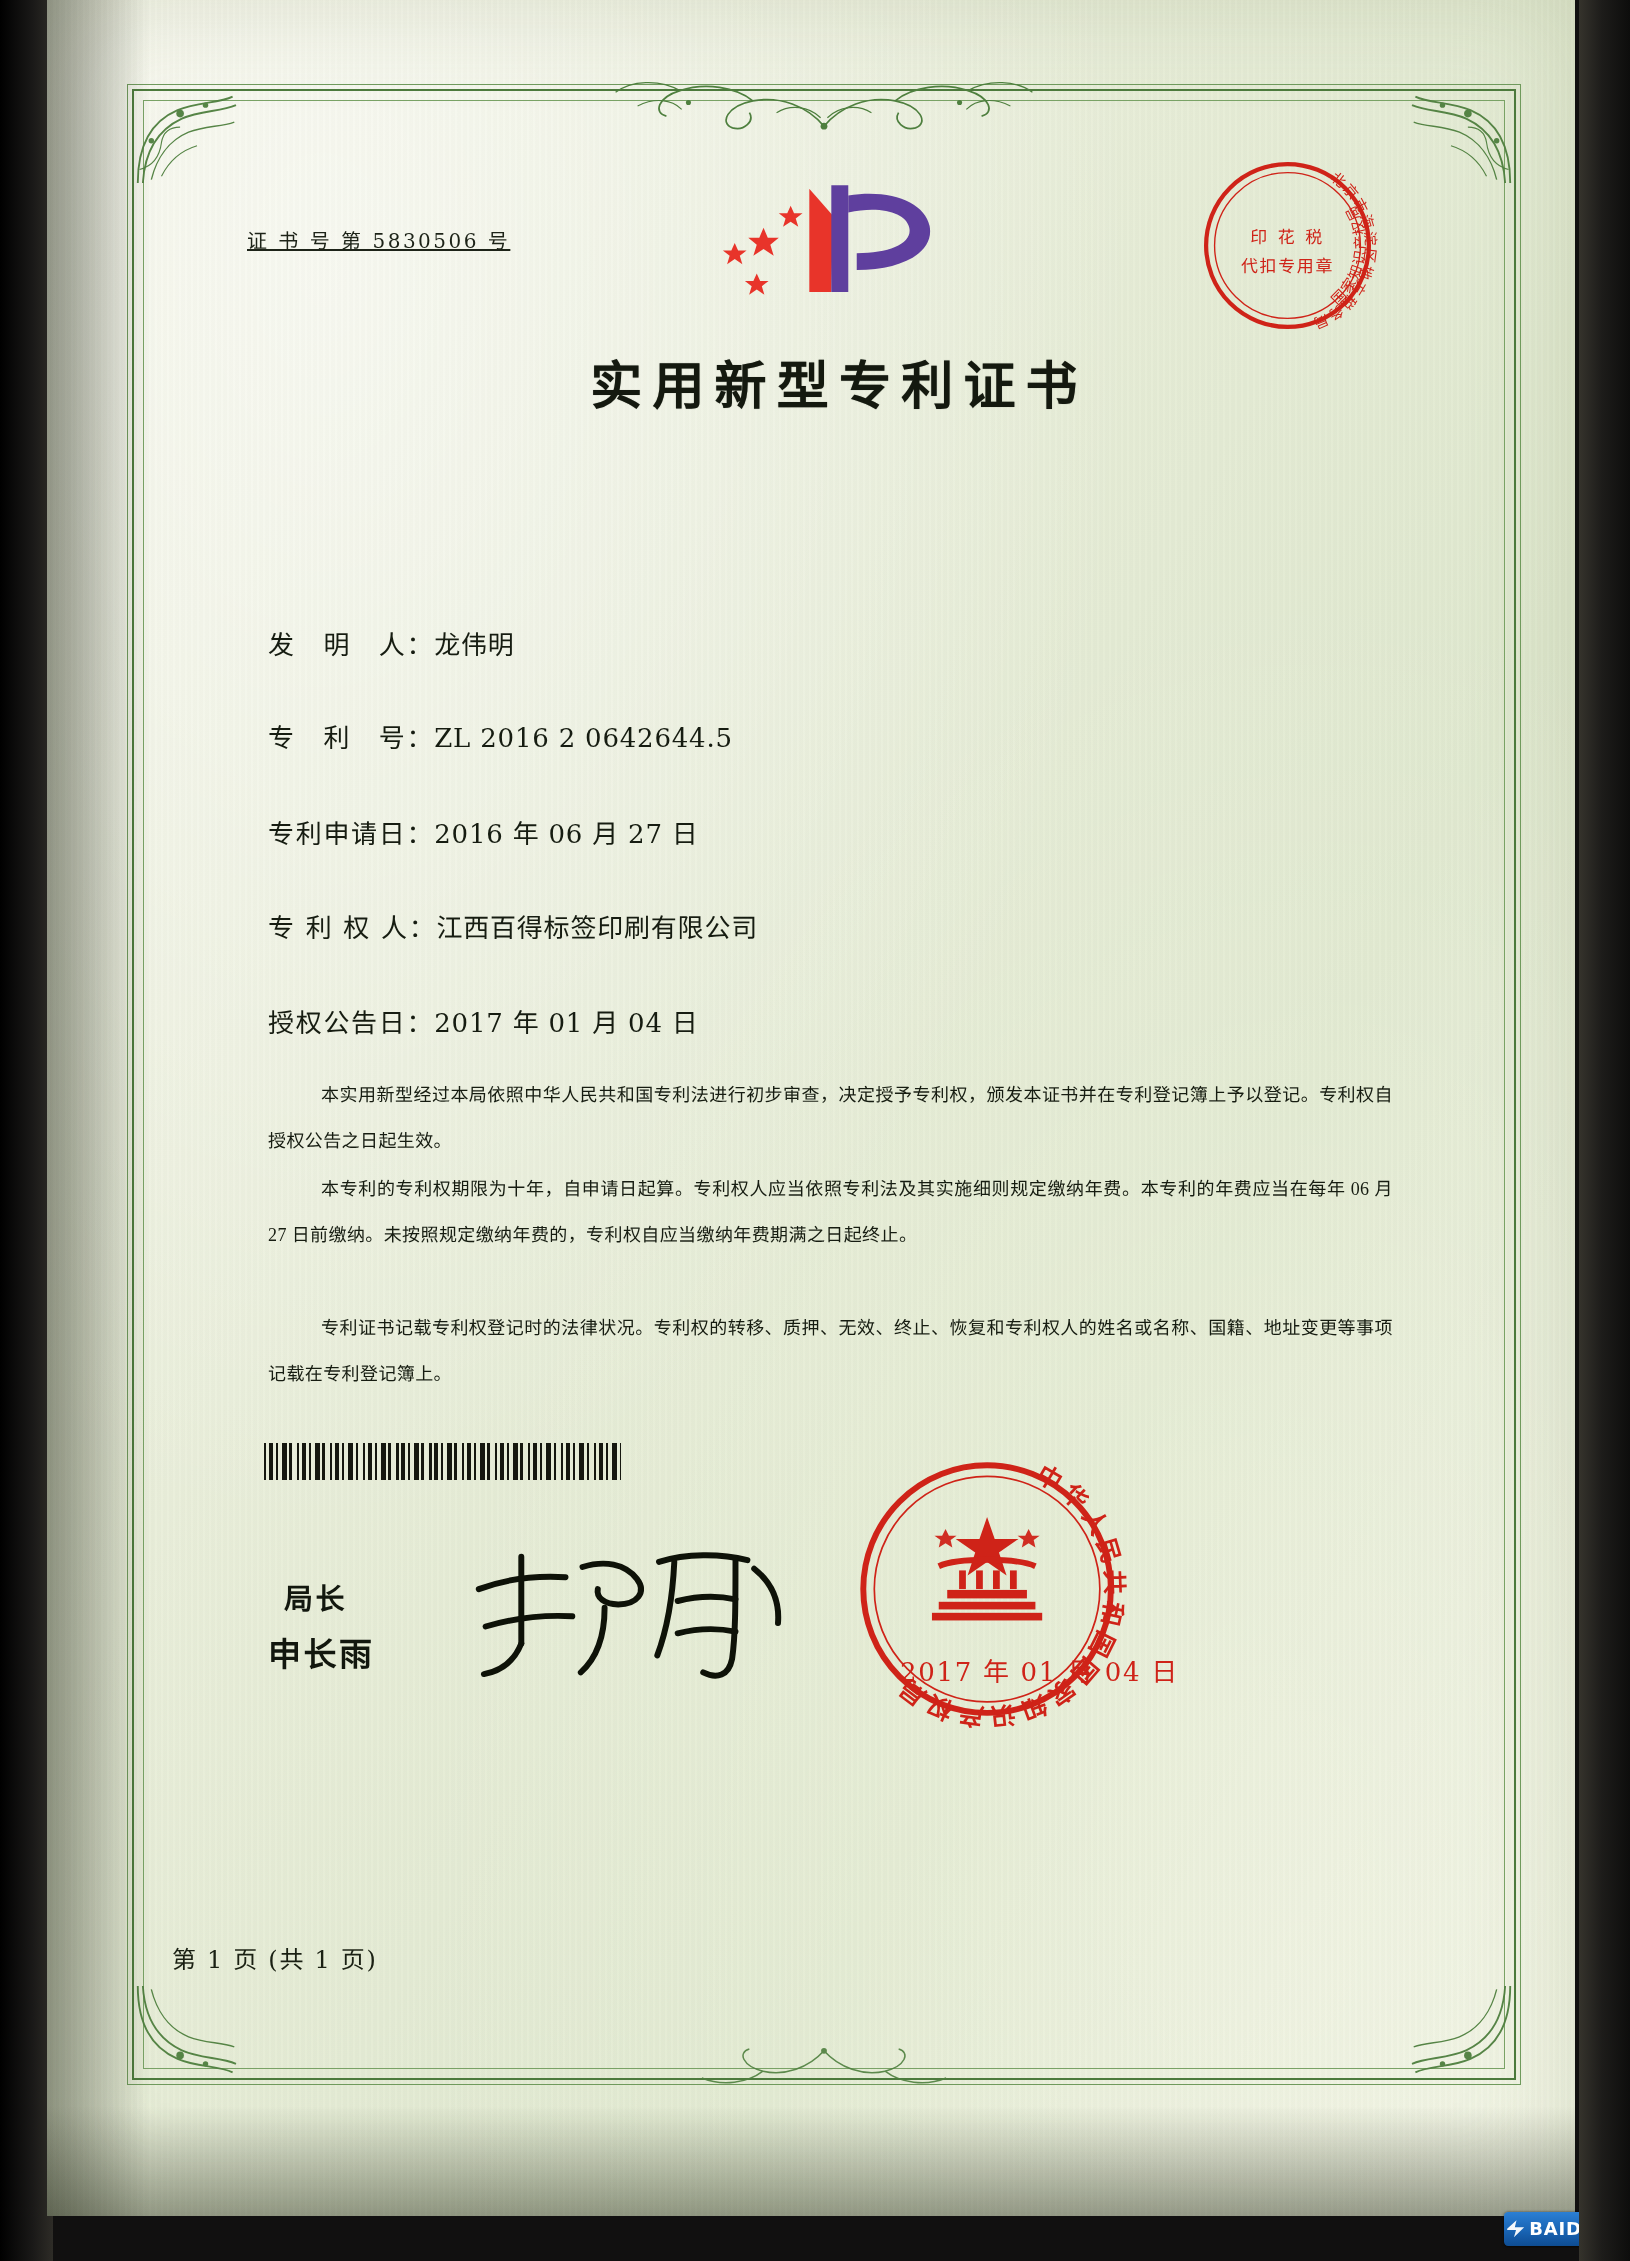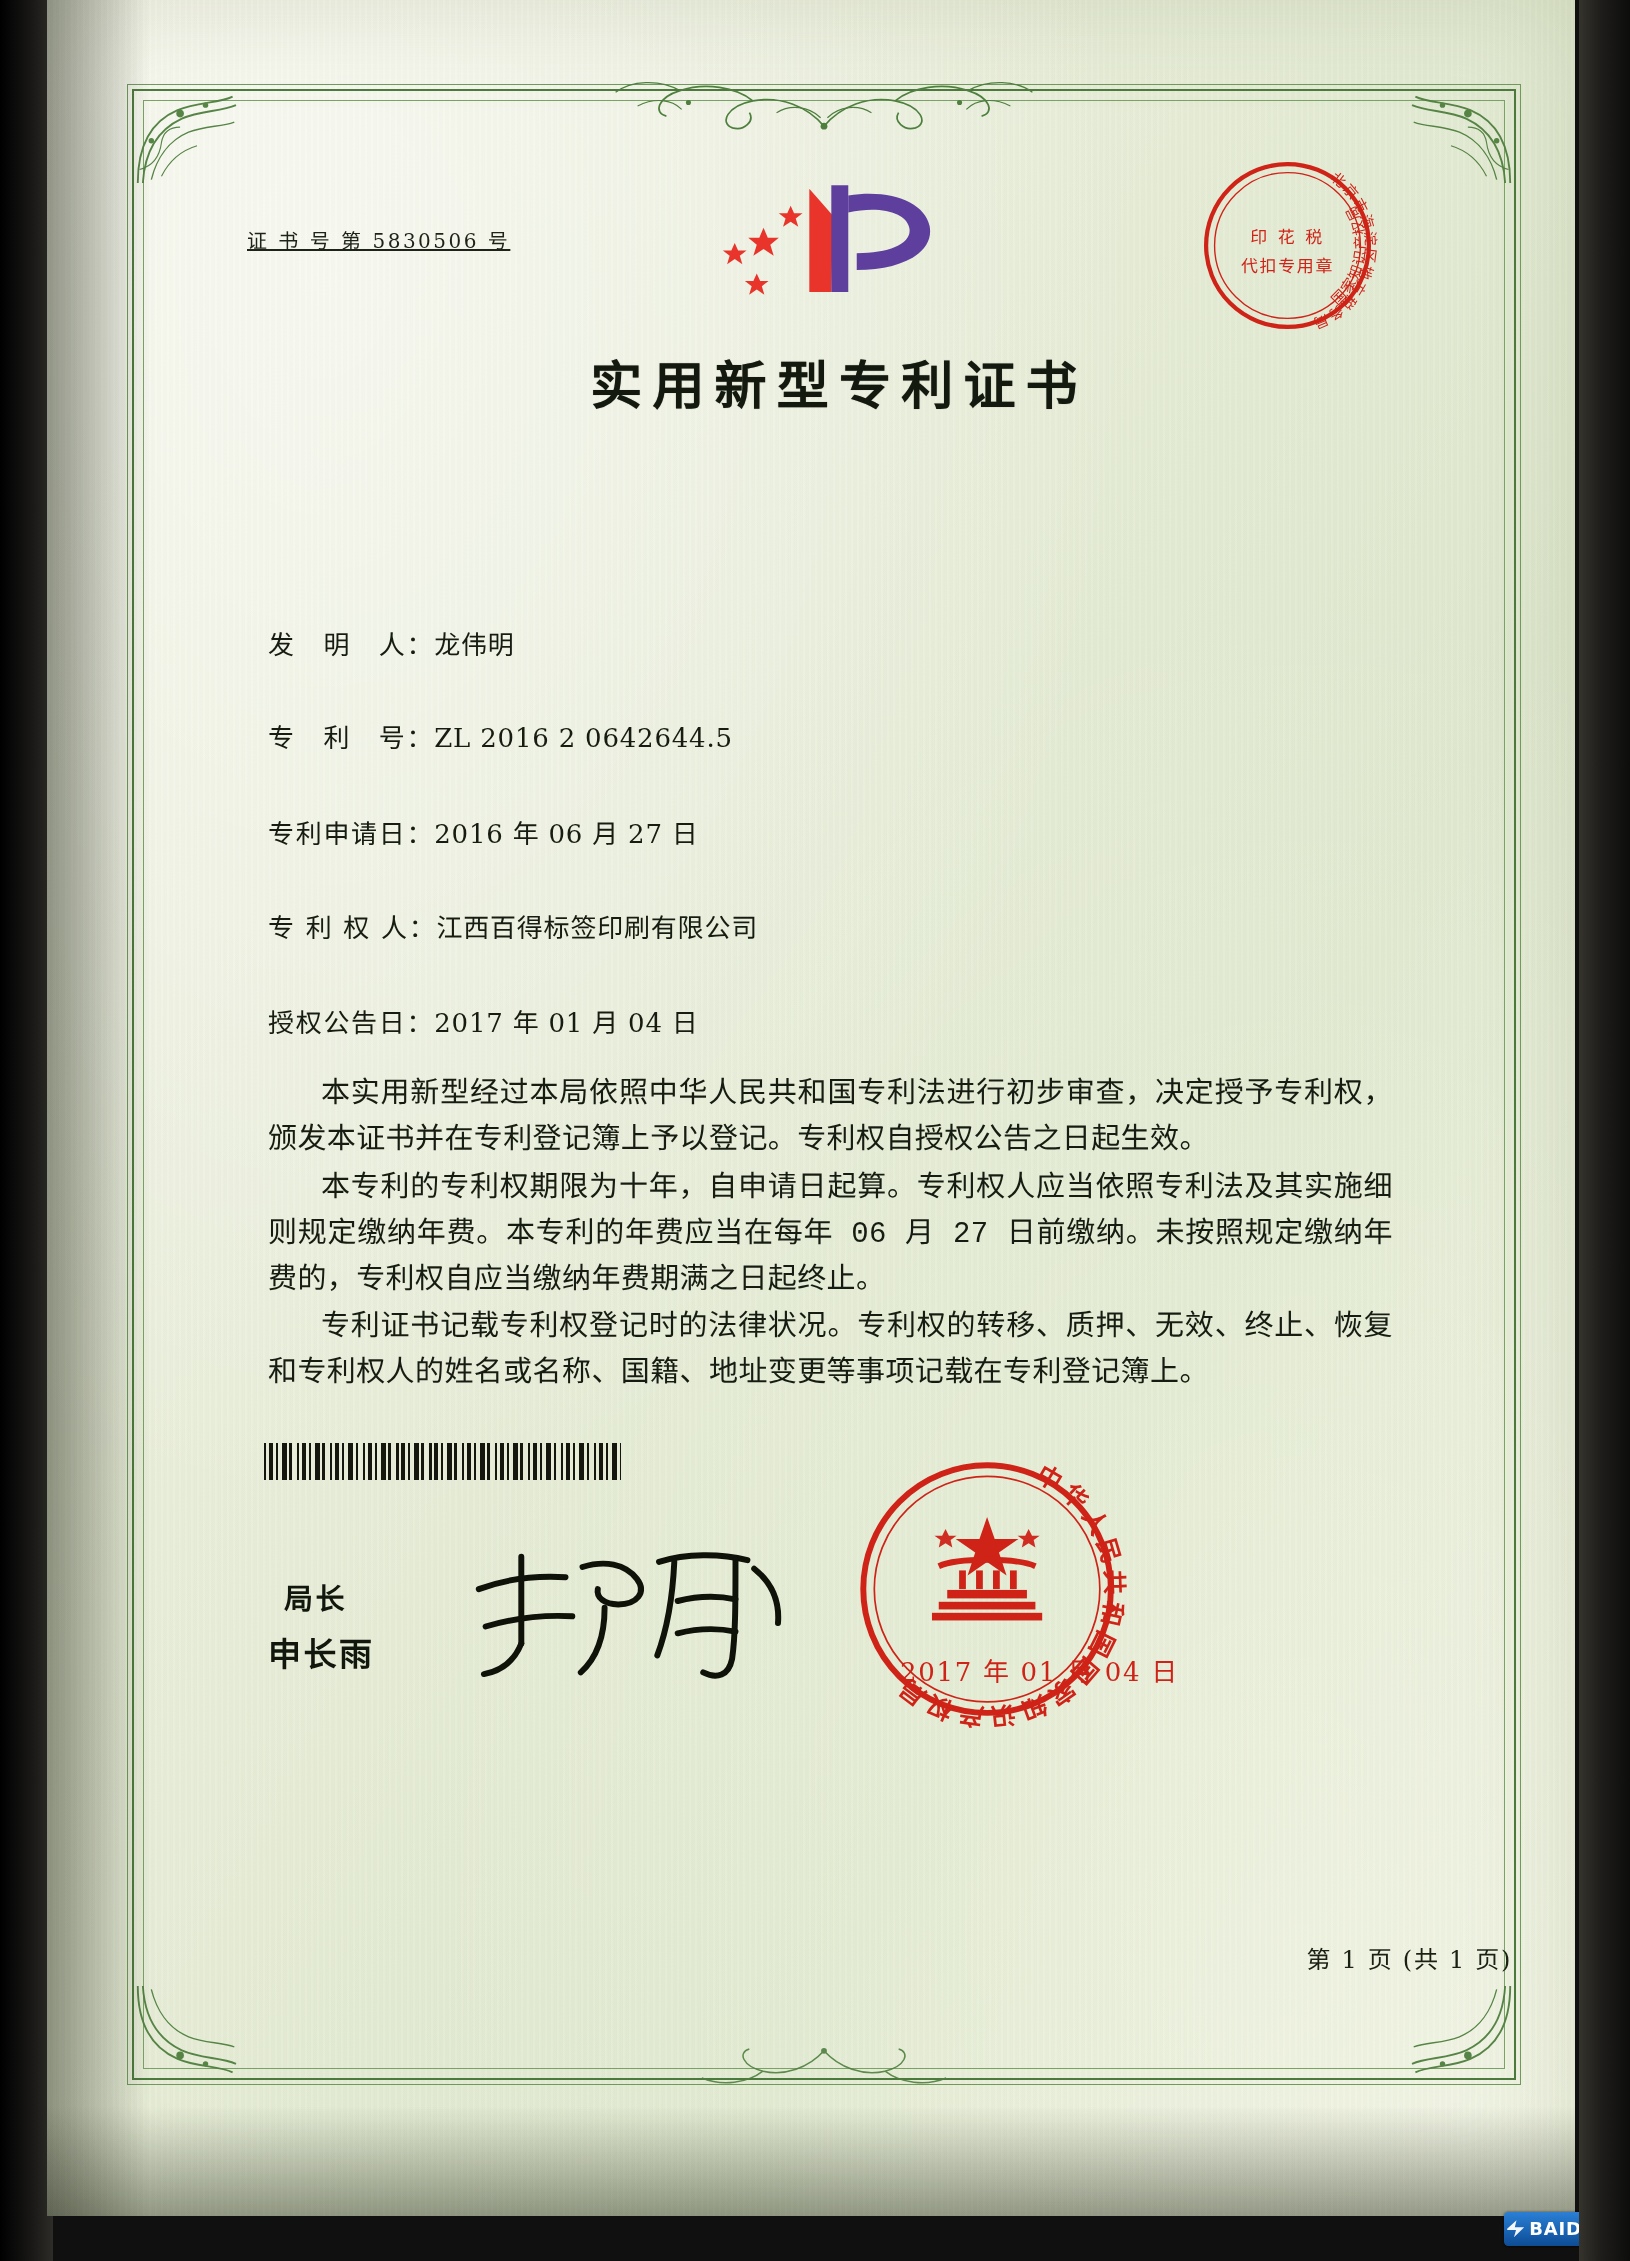--- a/index.html
+++ b/index.html
@@ -190,22 +190,22 @@
   #row-inventor { top: 535px; }
   #row-patno  { top: 628px; }
   #row-appdate{ top: 724px; }
   #row-holder { top: 818px; }
   #row-grantdate { top: 913px; }
 
   .para {
     position: absolute;
     left: 136px;
     width: 1125px;
-    font-family: Liberation Mono, monospace;
-    font-size: 29px;
+    font-family: Liberation Serif, serif;
+    font-size: 18px;
     line-height: 46px;
     color: #161c11;
     text-align: justify;
     text-indent: 53px;
     letter-spacing: 0.4px;
   }
   #para-1 { top: 983px; }
   #para-2 { top: 1077px; }
   #para-3 { top: 1216px; }
 
@@ -283,21 +283,21 @@
     font-size: 26px;
     letter-spacing: 1.7px;
     color: #cf2318;
     white-space: nowrap;
   }
 
   #page-footer {
     position: absolute;
     left: 0; right: 0;
     top: 1851px;
-    text-align: right;
+    text-align: left;
     font-family: "DejaVu Serif", "Liberation Serif", serif;
     font-size: 24px;
     letter-spacing: 1.7px;
     color: #1a2013;
     margin-left: 40px;
   }
 
   
   #baide-badge {
     position: absolute;

